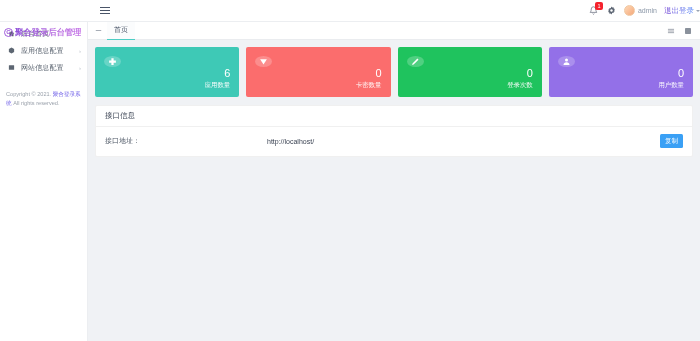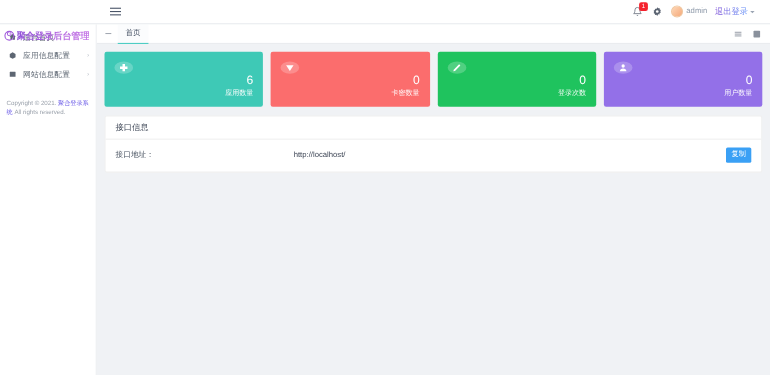--- a/index.html
+++ b/index.html
@@ -45,21 +45,21 @@
   }
   .hamburger {
     width: 22px; height: 22px; flex: 0 0 22px;
     display: flex; flex-direction: column; justify-content: center;
     align-items: center; gap: 2px;
     margin-left: 6px; cursor: pointer;
   }
   .hamburger i { display: block; width: 10px; height: 1.2px; background: #4a5568; }
 
   .header-spacer { flex: 1 1 auto; }
-  .header-right { display: flex; align-items: center; gap: 7px; padding-right: 14px; height: 100%; }
+  .header-right { display: flex; align-items: center; gap: 7px; padding-right: 0; height: 100%; }
   .hicon { position: relative; width: 11px; height: 11px; display: flex; align-items: center; justify-content: center; cursor: pointer; color: #6b7280; }
   .hicon svg { display: block; }
   .badge {
     position: absolute; top: -3px; right: -4px;
     min-width: 8px; height: 8px; padding: 0 1.5px;
     background: #f5222d; color: #fff;
     font-size: 5.5px; line-height: 8px; text-align: center;
     border-radius: 2px; font-family: "Liberation Sans", sans-serif;
   }
   .user-chip { display: flex; align-items: center; gap: 3px; cursor: pointer; }

